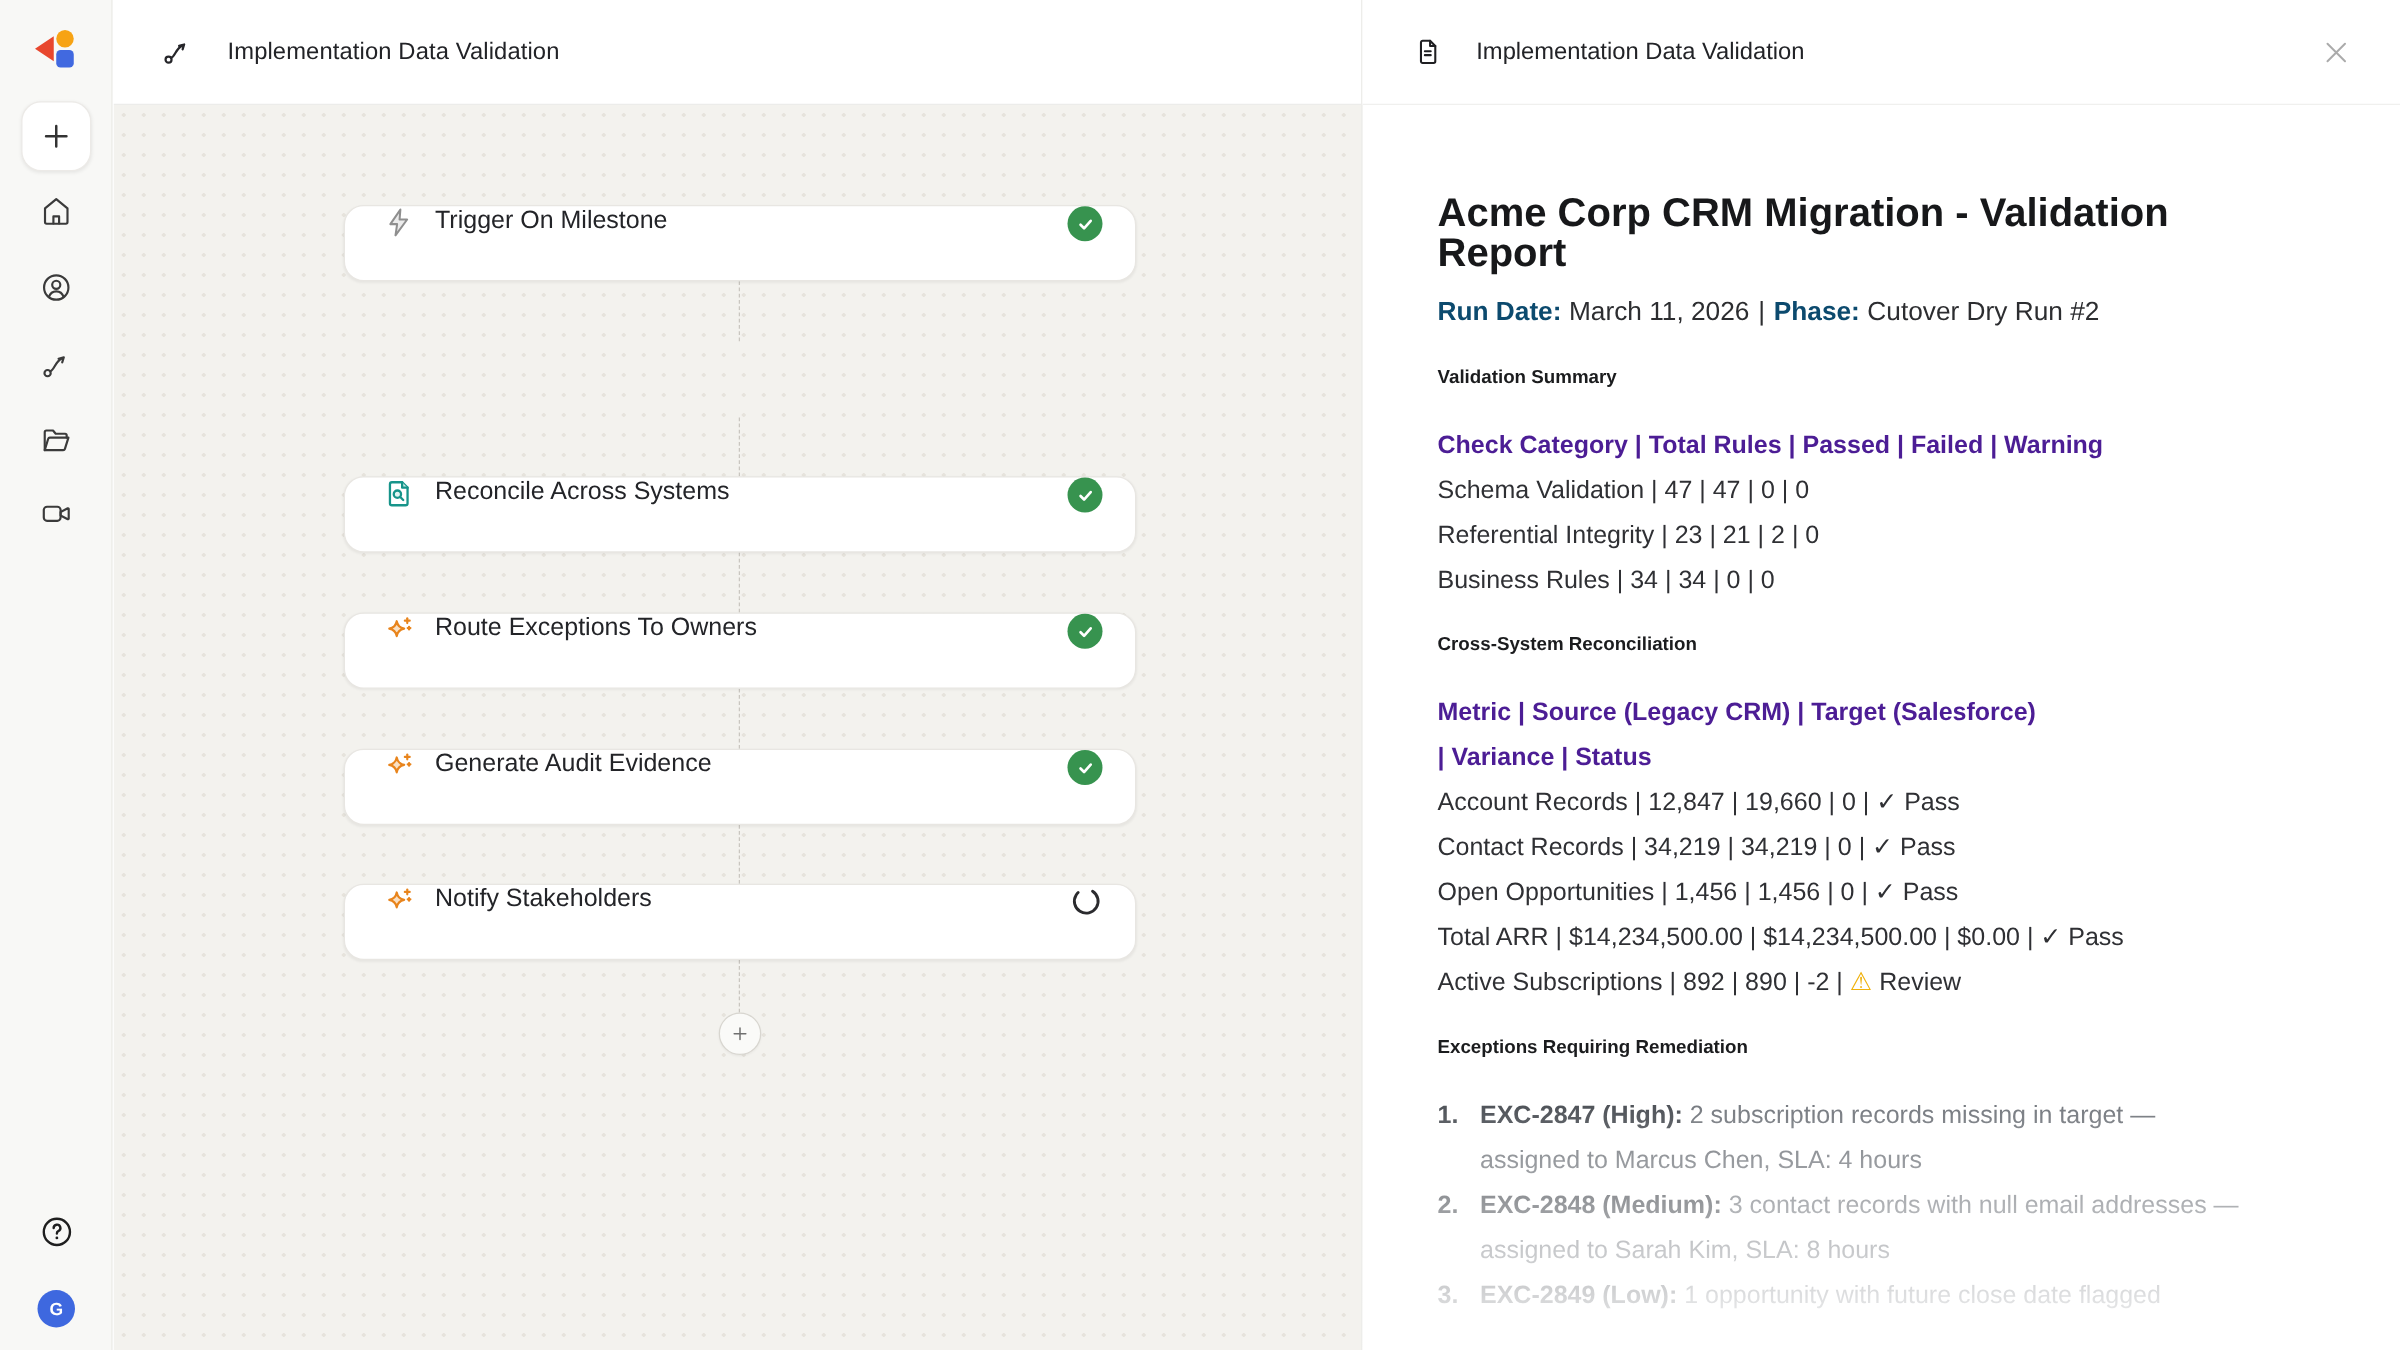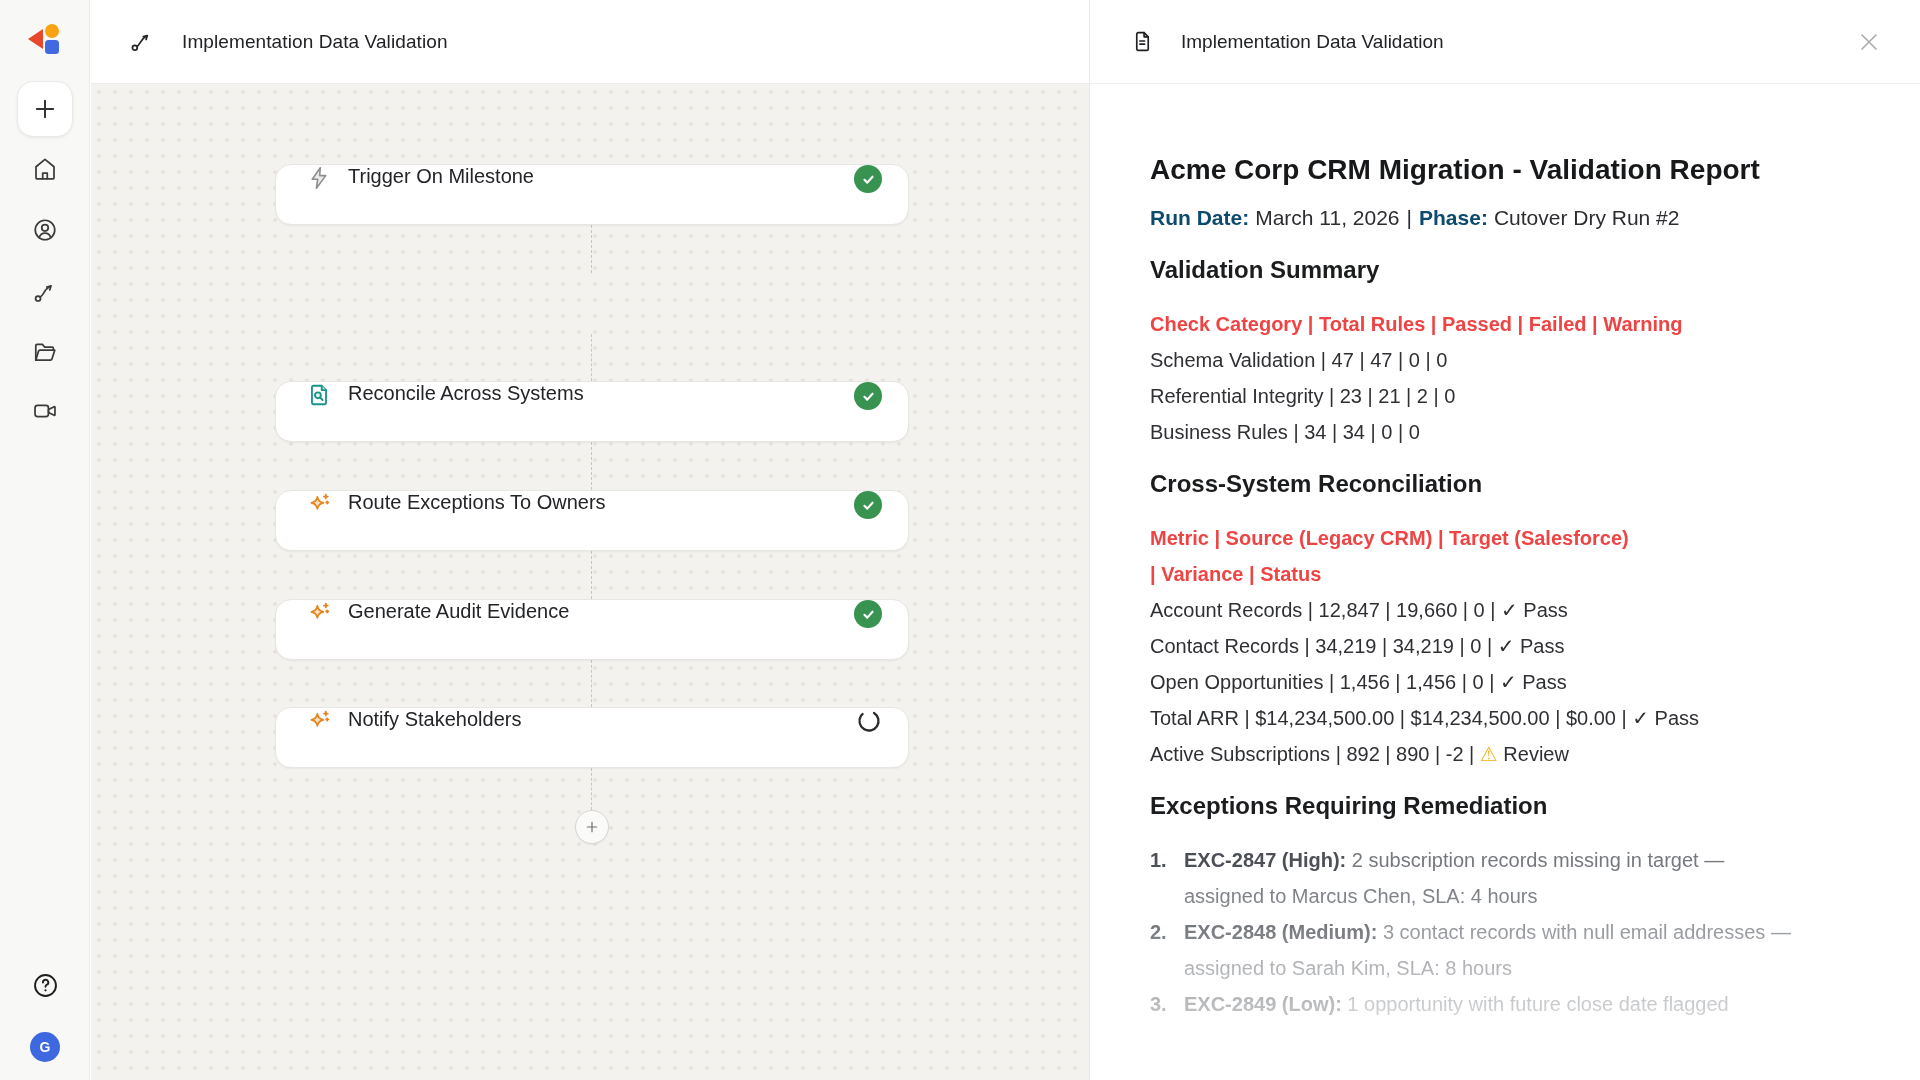--- a/index.html
+++ b/index.html
@@ -48,28 +48,28 @@
 
   
   .panel { position:absolute; left:1089px; top:0; width:831px; height:1080px; background:#fff;
     border-left:1px solid #e7e7e4; }
   .panel-header { position:absolute; left:0; top:0; width:100%; height:84px; background:#fff;
     border-bottom:1px solid #f0f0ee; display:flex; align-items:center; padding:0 36px 0 40px; gap:26px; }
   .panel-title { font-size:19px; font-weight:500; color:#222327; flex:1; }
   .close-btn { background:none; border:none; cursor:pointer; width:30px; height:30px;
     display:flex; align-items:center; justify-content:center; }
   .report { position:absolute; left:60px; top:84px; width:655px; padding-top:70px; }
-  .rpt-title { font-size:28px; line-height:32px; font-weight:700; color:#17181a; margin-bottom:14px; }
+  .rpt-title { font-size:32px; line-height:32px; font-weight:700; color:#17181a; margin-bottom:14px; }
   .rpt-meta { font-size:21px; line-height:36px; color:#2c2d30; margin-bottom:8px; }
   .rpt-meta b { color:#0c4a6e; }
   .rpt-meta .pipe { margin:0 7px; }
   .rpt-meta .val { margin-left:6px; }
-  .report h3 { font-size:24px; line-height:36px; font-weight:700; color:#1b1c1e; margin:16px 0 18px; }
+  .report h3 { font-size:15px; line-height:36px; font-weight:700; color:#1b1c1e; margin:16px 0 18px; }
   .md-row { font-size:20px; line-height:36px; color:#2f3034; }
-  .md-head { font-size:20px; line-height:36px; font-weight:700; color:#ef4444; }
+  .md-head { font-size:20px; line-height:36px; font-weight:700; color:#4c1d95; }
   .warn-tri { color:#f0b10c; font-weight:700; }
   .exc-list { list-style:none; margin-top:8px; }
   .exc-list li { position:relative; font-size:20px; line-height:36px; color:#75797f; padding-left:34px; }
   .exc-list .exc-num { position:absolute; left:0; color:#4c5056; font-weight:700; }
   .exc-list .exc-id { color:#4c5056; font-weight:700; }
   .fade-overlay { position:absolute; left:0; top:880px; width:100%; height:200px; pointer-events:none;
     background:linear-gradient(to bottom, rgba(255,255,255,0) 0%, rgba(255,255,255,.55) 55%, rgba(255,255,255,.95) 100%); }
 
   svg { display:block; }
 </style>

